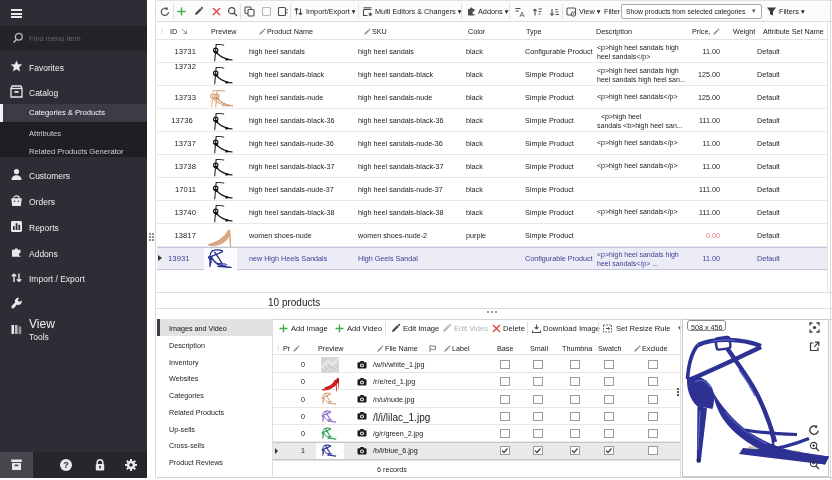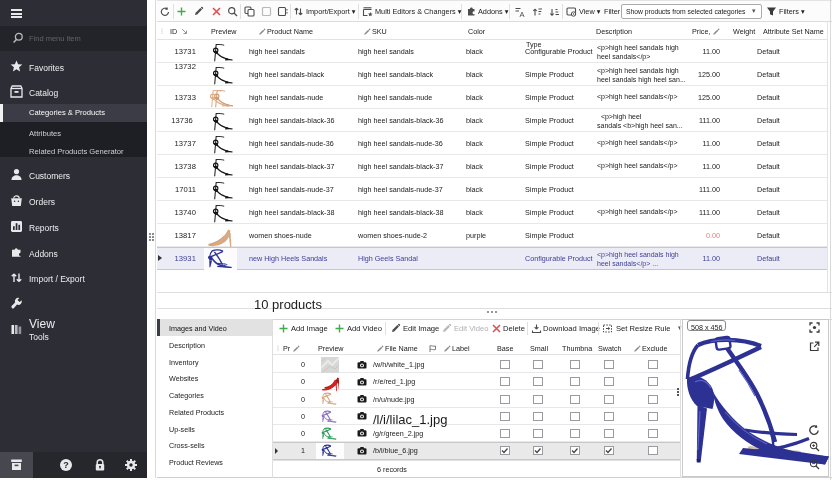--- a/index.html
+++ b/index.html
@@ -257,21 +257,21 @@
   </div>
 <div class="ab t" style="left:267px;top:27px;font-size:7.2px;color:#1a1a1a;">Product Name</div>
 <div class="ab" style="left:363px;top:28px;">
     <svg width="8" height="8" viewBox="0 0 8 8" style="vertical-align:-1px;">
       <path d="M1.2 6.8 L1.7 5.2 L5.2 1.7 L6.3 2.8 L2.8 6.3 Z" fill="#8a8a8a"></path>
       <path d="M5.6 1.3 l0.5-0.5 a0.6 0.6 0 0 1 0.9 0 l0.2 0.2 a0.6 0.6 0 0 1 0 0.9 l-0.5 0.5 Z" fill="#8a8a8a"></path>
     </svg>
   </div>
 <div class="ab t" style="left:372px;top:27px;font-size:7.2px;color:#1a1a1a;">SKU</div>
 <div class="ab t" style="left:468px;top:27px;font-size:7.2px;color:#1a1a1a;">Color</div>
-<div class="ab t" style="left:526px;top:27px;font-size:7.2px;color:#1a1a1a;margin-top:13px;">Type</div>
+<div class="ab t" style="left:526px;top:27px;font-size:7.2px;color:#1a1a1a;">Type</div>
 <div class="ab t" style="left:596px;top:27px;font-size:7.2px;color:#1a1a1a;">Description</div>
 <div class="ab t" style="left:692px;top:27px;font-size:7.2px;color:#1a1a1a;">Price,</div>
 <div class="ab" style="left:712px;top:28px;">
     <svg width="8" height="8" viewBox="0 0 8 8" style="vertical-align:-1px;">
       <path d="M1.2 6.8 L1.7 5.2 L5.2 1.7 L6.3 2.8 L2.8 6.3 Z" fill="#8a8a8a"></path>
       <path d="M5.6 1.3 l0.5-0.5 a0.6 0.6 0 0 1 0.9 0 l0.2 0.2 a0.6 0.6 0 0 1 0 0.9 l-0.5 0.5 Z" fill="#8a8a8a"></path>
     </svg>
   </div>
 <div class="ab t" style="left:733px;top:27px;font-size:7.2px;color:#1a1a1a;">Weight</div>
 <div class="ab t" style="left:763px;top:27px;font-size:7.2px;color:#1a1a1a;">Attribute Set Name</div>
@@ -446,21 +446,21 @@
     </svg>
   </div>
 <div class="ab t" style="left:249px;top:231.0px;font-size:7.2px;color:#1a1a1a;">women shoes-nude</div>
 <div class="ab t" style="left:358px;top:231.0px;font-size:7.2px;color:#1a1a1a;">women shoes-nude-2</div>
 <div class="ab t" style="left:466px;top:231.0px;font-size:7.2px;color:#1a1a1a;">purple</div>
 <div class="ab t" style="left:525px;top:231.0px;font-size:7.2px;color:#1a1a1a;">Simple Product</div>
 <div class="ab t" style="left:680px;top:231.0px;width:40px;text-align:right;font-size:7.2px;color:#e87c7c;">0.00</div>
 <div class="ab t" style="left:757px;top:231.0px;font-size:7.2px;color:#1a1a1a;">Default</div>
 <div class="ab" style="left:157px;top:247.0px;width:670px;height:23.0px;background:#ececf6;border-top:1px solid #c4c4dc;border-bottom:1px solid #c4c4dc;"></div>
 <div class="ab" style="left:158px;top:255.0px;width:0;height:0;border-left:4px solid #333;border-top:3.5px solid transparent;border-bottom:3.5px solid transparent;"></div>
-<div class="ab t" style="left:168px;top:254.0px;width:28px;text-align:right;font-size:7.6px;letter-spacing:0.1px;color:#3e3e96;">13931</div>
+<div class="ab t" style="left:168px;top:254.0px;width:28px;text-align:left;font-size:7.6px;letter-spacing:0.1px;color:#3e3e96;">13931</div>
 <div class="ab" style="left:204px;top:248.0px;width:33px;height:22px;background:#fcfcfe;"></div>
 <div class="ab" style="left:207px;top:248.0px;">
     <svg width="26" height="22" viewBox="0 0 26 22" style="">
       <path d="M5 3 C8 1.8 13 1.8 16 3.2" fill="none" stroke="#2b3393" stroke-width="1.4"></path>
       <path d="M5 3 C3.5 4.5 3 6.5 2.8 9" fill="none" stroke="#2b3393" stroke-width="1.2"></path>
       <path d="M16 3.4 C12 5.2 7 7.5 3 9" fill="none" stroke="#2b3393" stroke-width="1.4"></path>
       <path d="M7.4 3.8 C9 6 11.5 9.5 13 12 C13.8 13.5 15 15.5 15.5 16.7" fill="none" stroke="#2b3393" stroke-width="1.4"></path>
       <path d="M1 8.5 C2.5 7.5 4.5 8 5.3 9.5 C5.8 10.5 5.8 11.5 5.3 12.5 L2.5 12 C1.3 10.8 0.8 9.5 1 8.5 Z" fill="#2b3393"></path>
       <path d="M2.3 12 L5 12.7 L3.3 19.3 L2.4 19.3 Z" fill="#2b3393"></path>
       <path d="M5.2 9.5 C7 12 9 14.5 12 15.8 C14.5 17 17 17.8 19 18.2 L24.8 18.9 L24 20 L16 18.9 C12 18.2 8 15.8 6 13 C5.2 11.8 4.9 10.5 4.9 9.9 Z" fill="#2b3393"></path>
@@ -471,21 +471,21 @@
   </div>
 <div class="ab t" style="left:249px;top:254.0px;font-size:7.2px;color:#3e3e96;">new High Heels Sandals</div>
 <div class="ab t" style="left:358px;top:254.0px;font-size:7.2px;color:#3e3e96;">High Geels Sandal</div>
 <div class="ab t" style="left:466px;top:254.0px;font-size:7.2px;color:#3e3e96;"></div>
 <div class="ab t" style="left:525px;top:254.0px;font-size:7.2px;color:#3e3e96;">Configurable Product</div>
 <div class="ab t" style="left:597px;top:249.5px;font-size:7.0px;color:#3e3e96;line-height:9.5px;">&lt;p&gt;high heel sandals high<br>heel sandals&lt;/p&gt; ...</div>
 <div class="ab t" style="left:680px;top:254.0px;width:40px;text-align:right;font-size:7.2px;color:#3e3e96;">11.00</div>
 <div class="ab t" style="left:757px;top:254.0px;font-size:7.2px;color:#3e3e96;">Default</div>
 <div class="ab" style="left:827px;top:22px;width:1px;height:287px;background:#e3e3e3;"></div>
 <div class="ab" style="left:157px;top:292px;width:675px;height:17px;background:#fff;border-top:1px solid #dedede;border-bottom:1px solid #dedede;"></div>
-<div class="ab t" style="left:254px;top:297px;font-size:13px;color:#222;text-align:center;">10 products</div>
+<div class="ab t" style="left:268px;top:297px;font-size:10px;color:#222;text-align:center;">10 products</div>
 <div class="ab" style="left:487px;top:311px;width:2px;height:2px;background:#9a9a9a;box-shadow:4px 0 0 #9a9a9a,8px 0 0 #9a9a9a;"></div>
 <div class="ab" style="left:157px;top:319px;width:675px;height:159px;background:#fff;border-top:1px solid #d5d5d5;border-bottom:1px solid #cfcfcf;"></div>
 <div class="ab" style="left:157px;top:319.0px;width:115px;height:16.75px;background:#e2e2e2;"></div>
 <div class="ab" style="left:157px;top:319.0px;width:3px;height:16.75px;background:#3c3c44;"></div>
 <div class="ab t" style="left:169px;top:324.0px;font-size:7.2px;color:#111;">Images and Video</div>
 <div class="ab t" style="left:169px;top:340.8px;font-size:7.2px;color:#222;">Description</div>
 <div class="ab t" style="left:169px;top:357.5px;font-size:7.2px;color:#222;">Inventory</div>
 <div class="ab t" style="left:169px;top:374.2px;font-size:7.2px;color:#222;">Websites</div>
 <div class="ab t" style="left:169px;top:391.0px;font-size:7.2px;color:#222;">Categories</div>
 <div class="ab t" style="left:169px;top:407.8px;font-size:7.2px;color:#222;">Related Products</div>
@@ -744,21 +744,21 @@
     </svg>
   </div>
 <div class="ab" style="left:357px;top:411.2px;">
     <svg width="10" height="10" viewBox="0 0 10 10" style="">
       <rect x="0.5" y="2.3" width="9" height="6.2" rx="1.1" fill="#1a1a1a"></rect>
       <rect x="3.2" y="1" width="3.6" height="2" rx="0.6" fill="#1a1a1a"></rect>
       <circle cx="5" cy="5.4" r="1.9" fill="#fff"></circle>
       <circle cx="5" cy="5.4" r="1" fill="#1a1a1a"></circle>
     </svg>
   </div>
-<div class="ab t" style="left:373px;top:411.7px;font-size:13px;color:#1a1a1a;text-align:right;">/l/i/lilac_1.jpg</div>
+<div class="ab t" style="left:373px;top:411.7px;font-size:10px;color:#1a1a1a;text-align:right;">/l/i/lilac_1.jpg</div>
 <div style="position:absolute;left:500px;top:411.70000000000005px;">
     <svg width="10" height="9" viewBox="0 0 10 9" style="">
       <rect x="0.5" y="0.5" width="9" height="8" fill="#fff" stroke="#9a9aa0"></rect>
     </svg>
   </div>
 <div style="position:absolute;left:533px;top:411.70000000000005px;">
     <svg width="10" height="9" viewBox="0 0 10 9" style="">
       <rect x="0.5" y="0.5" width="9" height="8" fill="#fff" stroke="#9a9aa0"></rect>
     </svg>
   </div>

